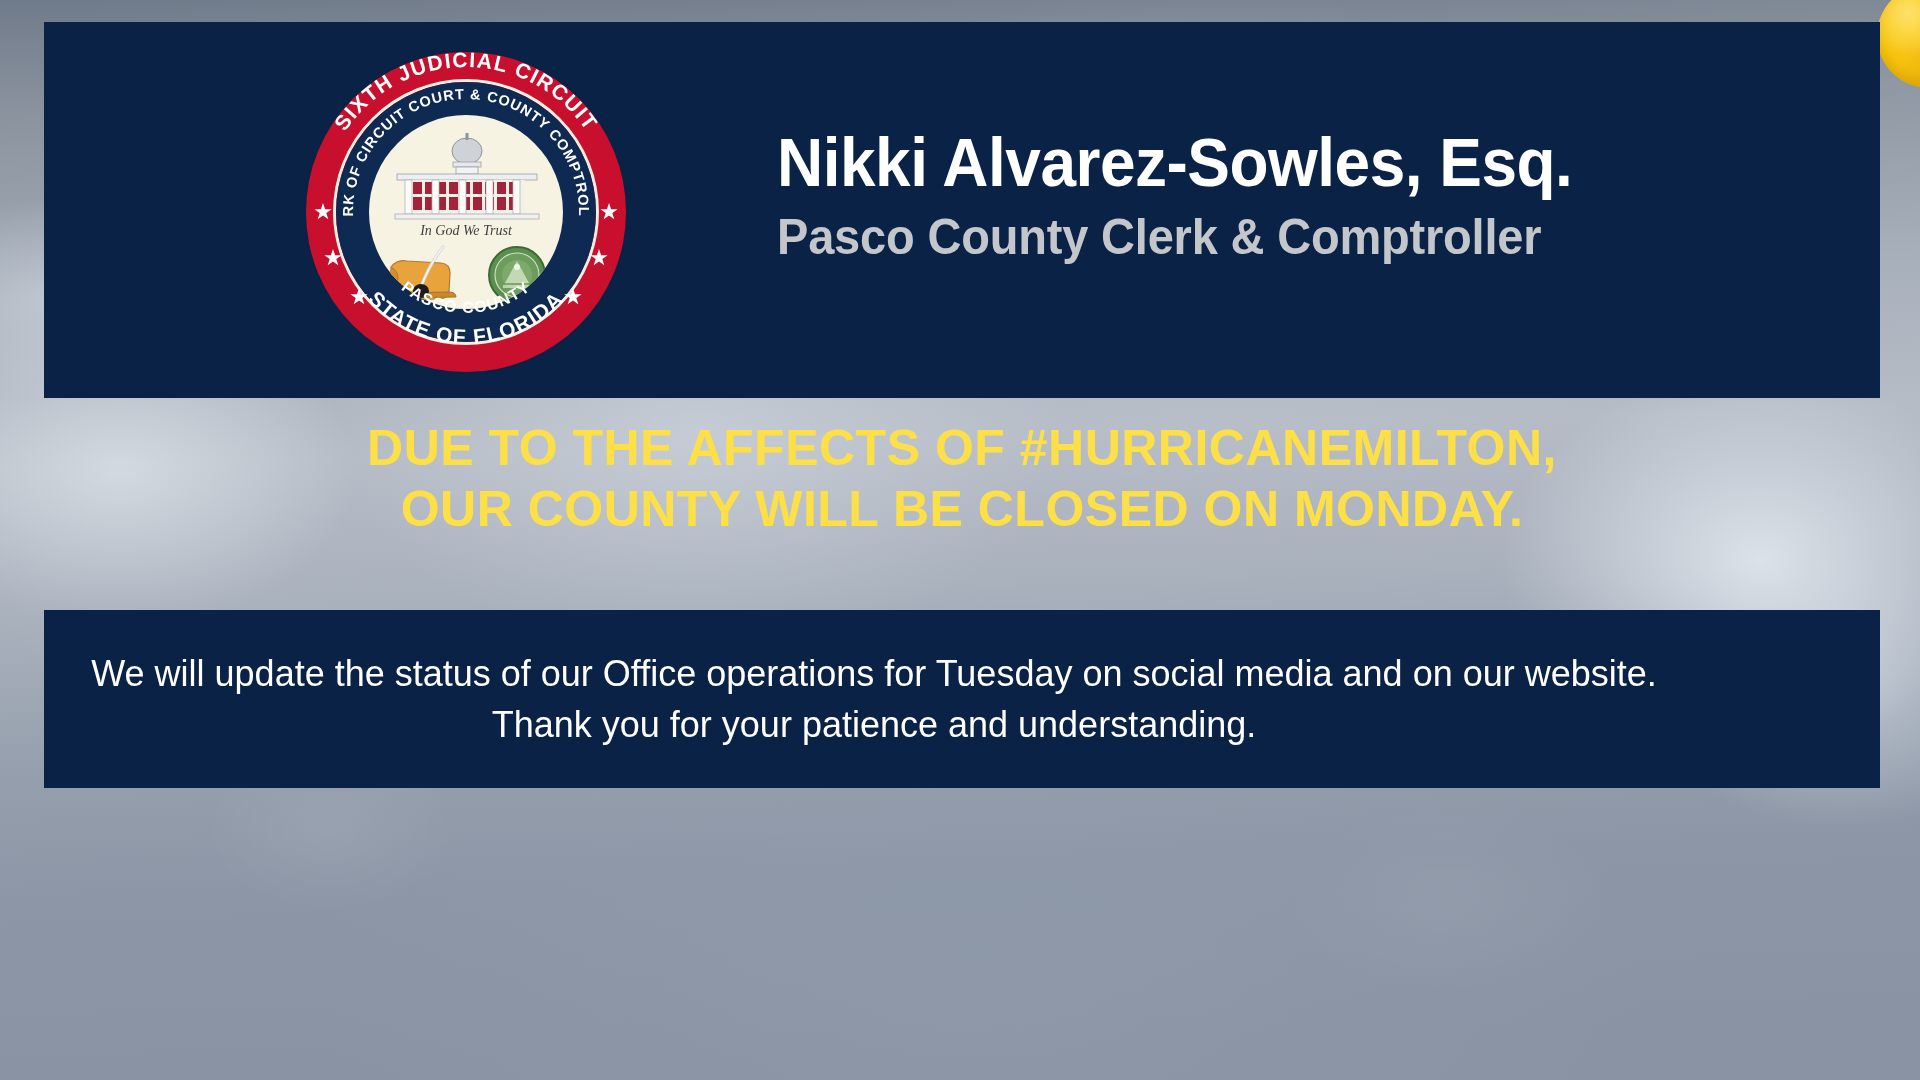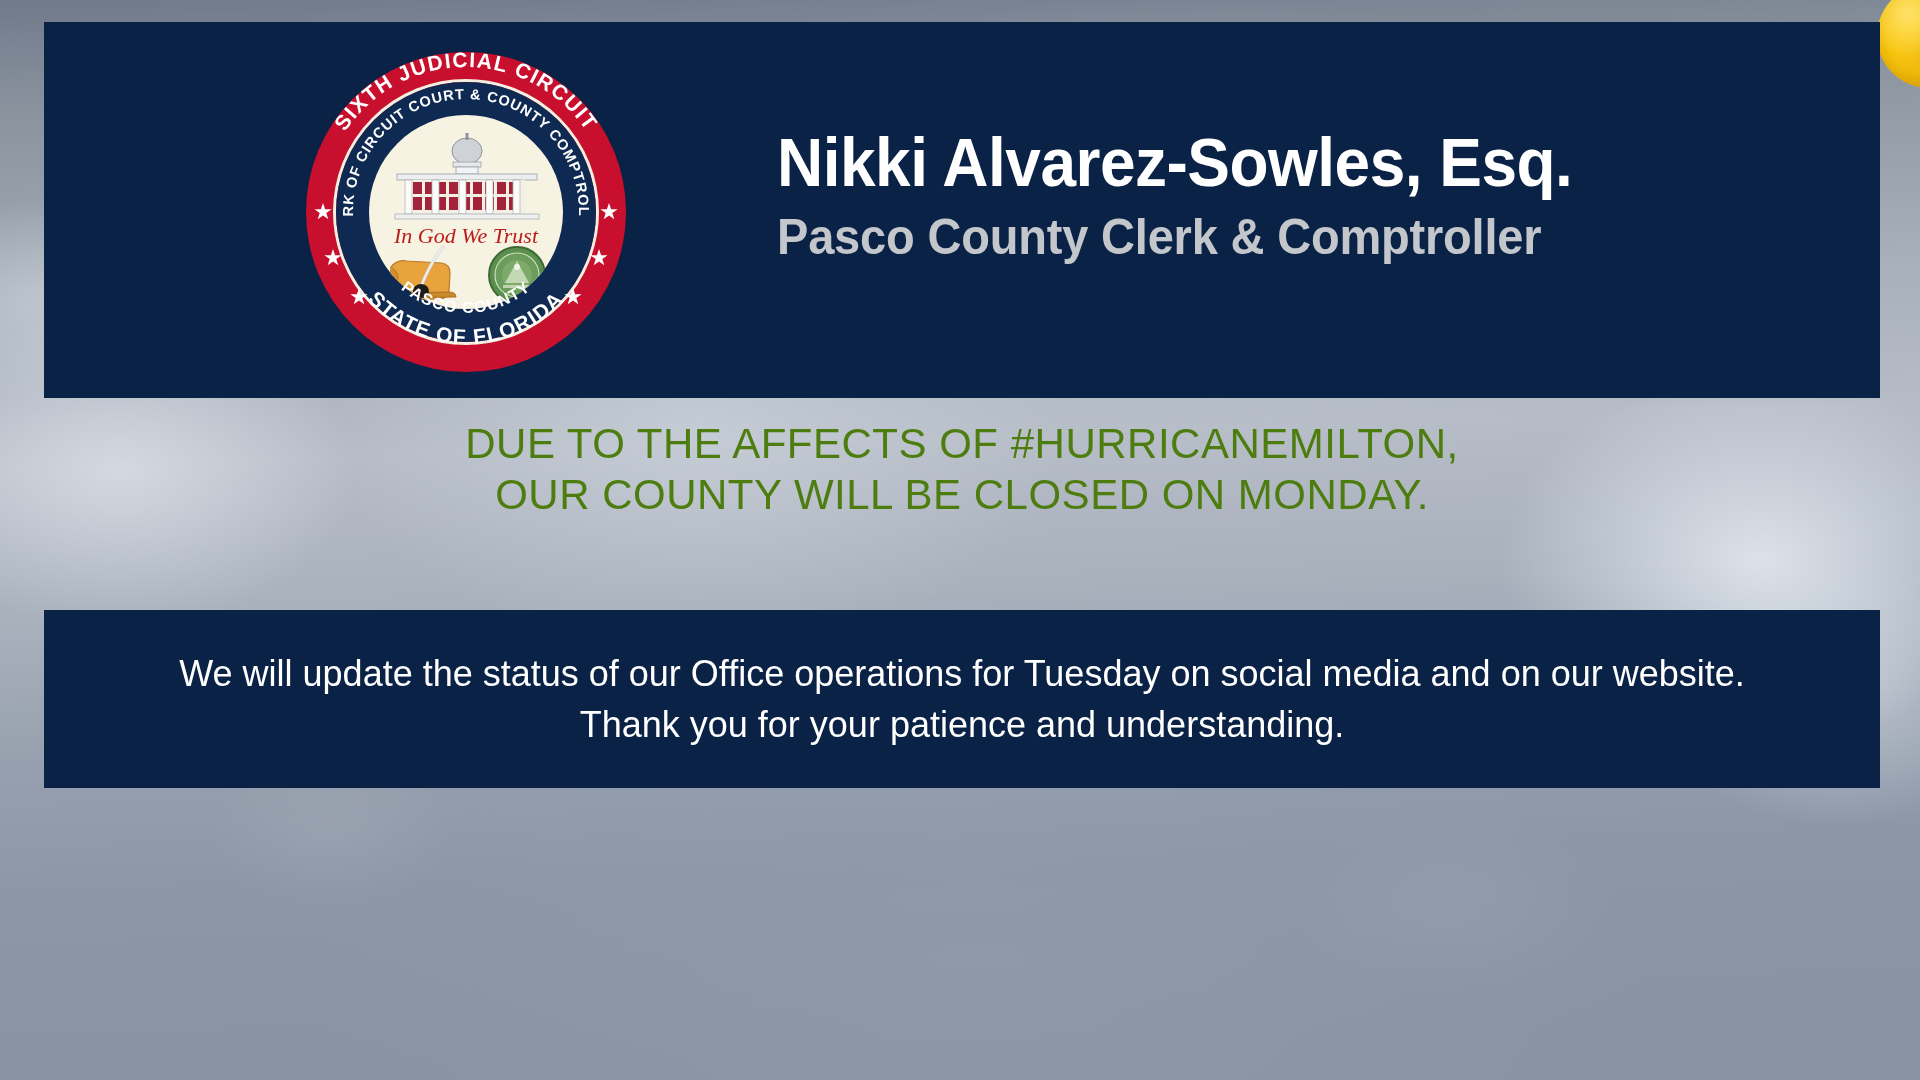--- a/index.html
+++ b/index.html
@@ -117,39 +117,38 @@
 
   
   .headline {
     position: absolute;
     left: 44px;
     top: 418px;
     width: 1836px;
     text-align: center;
   }
   .headline-line {
-    font-size: 42px;
-    font-weight: 400;
-    color: #4d7c0f;
+    font-size: 50px;
+    font-weight: 700;
+    color: #fde047;
     letter-spacing: 0.5px;
     line-height: 1.22;
     white-space: nowrap;
   }
 
   
   .body-band {
     position: absolute;
     left: 44px;
     top: 610px;
     width: 1836px;
     height: 178px;
     background: #0a2245;
     display: flex;
     align-items: center;
-    justify-content: center;
   }
   .body-text {
     width: 1660px;
     text-align: center;
     color: #ffffff;
     font-size: 36px;
     font-weight: 400;
     line-height: 1.42;
   }
 
@@ -224,22 +223,22 @@
     height: 92px;
   }
   .motto {
     position: absolute;
     top: 108px;
     left: 0;
     width: 194px;
     text-align: center;
     font-family: "Liberation Serif", serif;
     font-style: italic;
-    font-size: 22px;
-    color: #b91c1c;
+    font-size: 14px;
+    color: #404040;
     white-space: nowrap;
   }
   .emblems {
     position: absolute;
     top: 130px;
     left: 8px;
     width: 180px;
     height: 62px;
   }
   .year {

